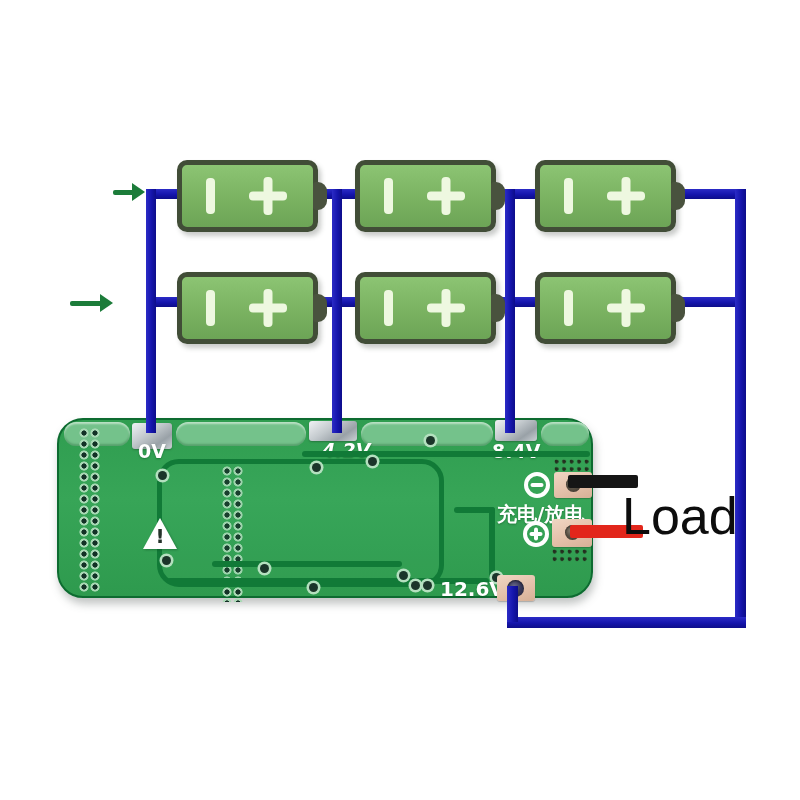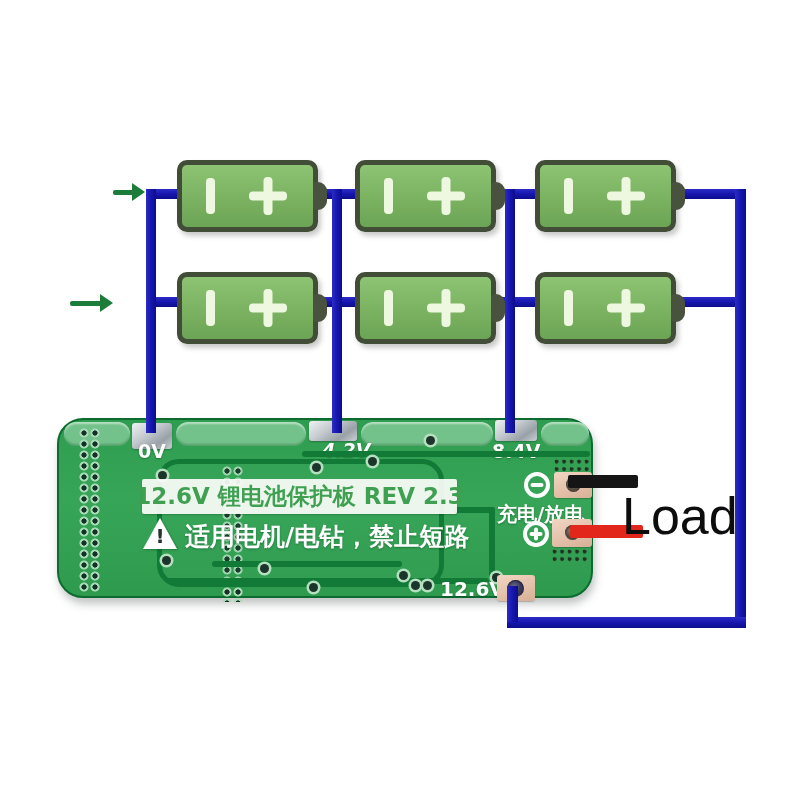--- a/index.html
+++ b/index.html
@@ -164,27 +164,23 @@
     <div class="via" style="left:367px;top:16px;"></div>
     <div class="via" style="left:99px;top:51px;"></div>
     <div class="via" style="left:103px;top:136px;"></div>
     <div class="via" style="left:201px;top:144px;"></div>
     <div class="via" style="left:340px;top:151px;"></div>
     <div class="via" style="left:250px;top:163px;"></div>
     <div class="via" style="left:352px;top:161px;"></div>
     <div class="via" style="left:364px;top:161px;"></div>
     <div class="via" style="left:433px;top:153px;"></div>
 
-    <div class="banner">
-      <span>12.6V 锂电池保护板 REV 2.3</span>
-    </div>
 
     <div class="warn-tri"></div>
     <div class="warn-excl">!</div>
-    <div class="warntext">适用电机/电钻，禁止短路</div>
 
     <div class="chargetext">充电/放电</div>
     <div class="ring" style="left:465px;top:52px;"></div>
     <div class="ring plus" style="left:464px;top:101px;"></div>
 
     <div class="holesmini" style="left:494px;top:38px;width:37px;height:15px;"></div>
     <div class="padtan" style="left:495px;top:52px;width:38px;height:26px;">
       <span class="hole" style="left:12px;top:5px;width:15px;height:15px;"></span>
     </div>
     <div class="padtan" style="left:493px;top:99px;width:40px;height:28px;">

